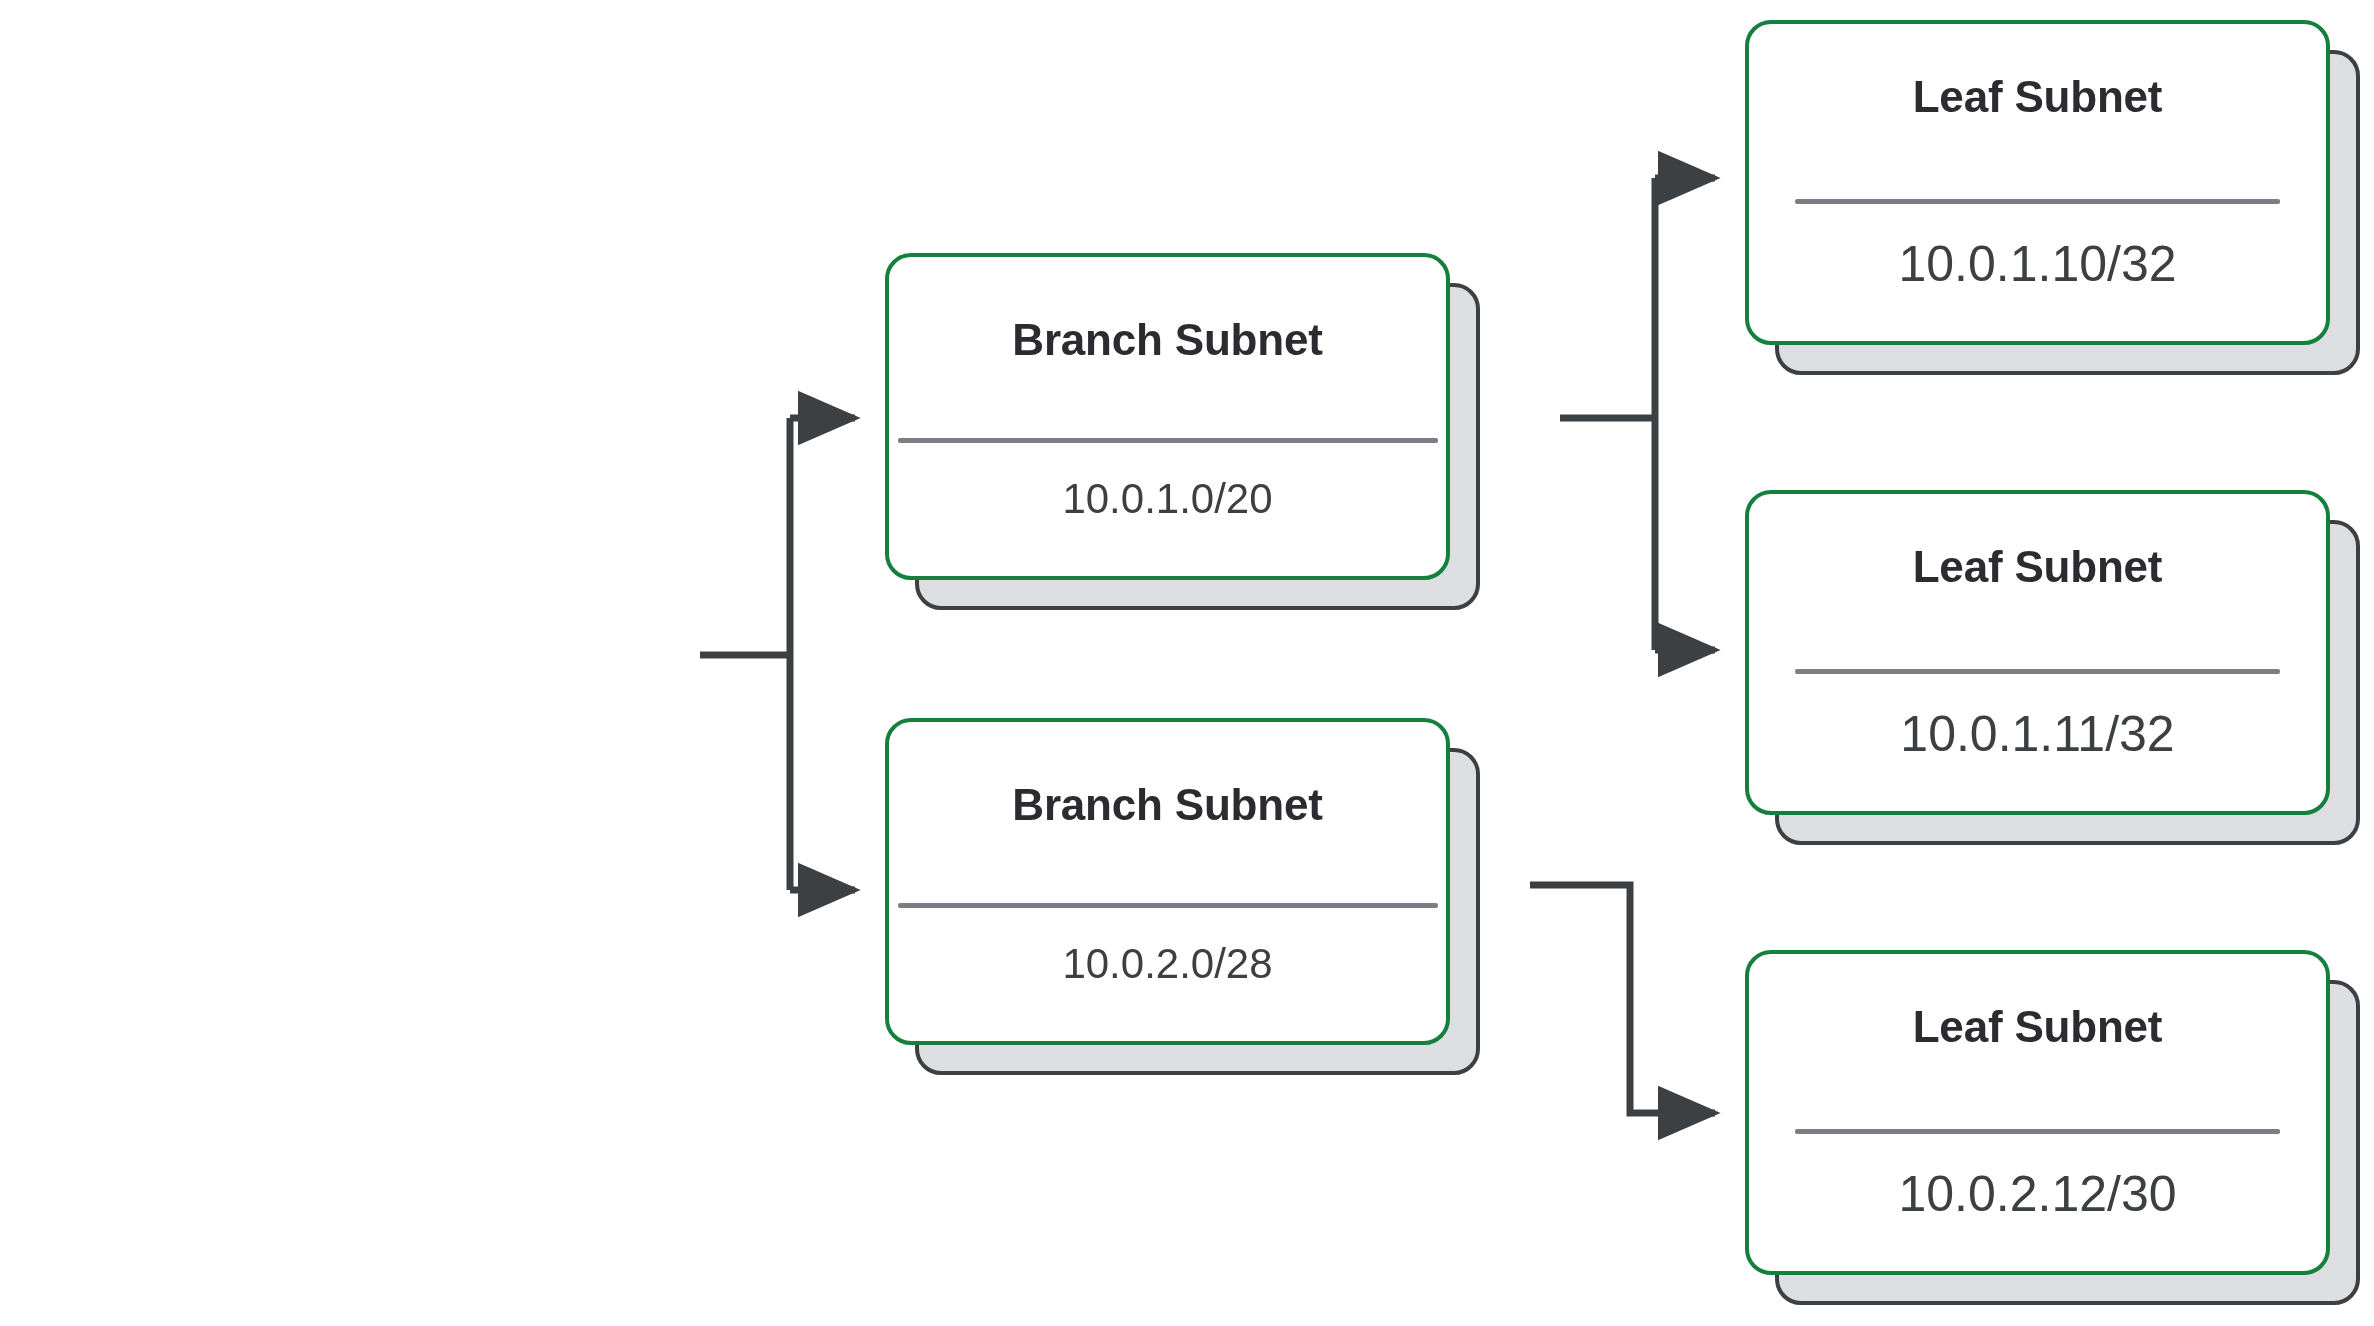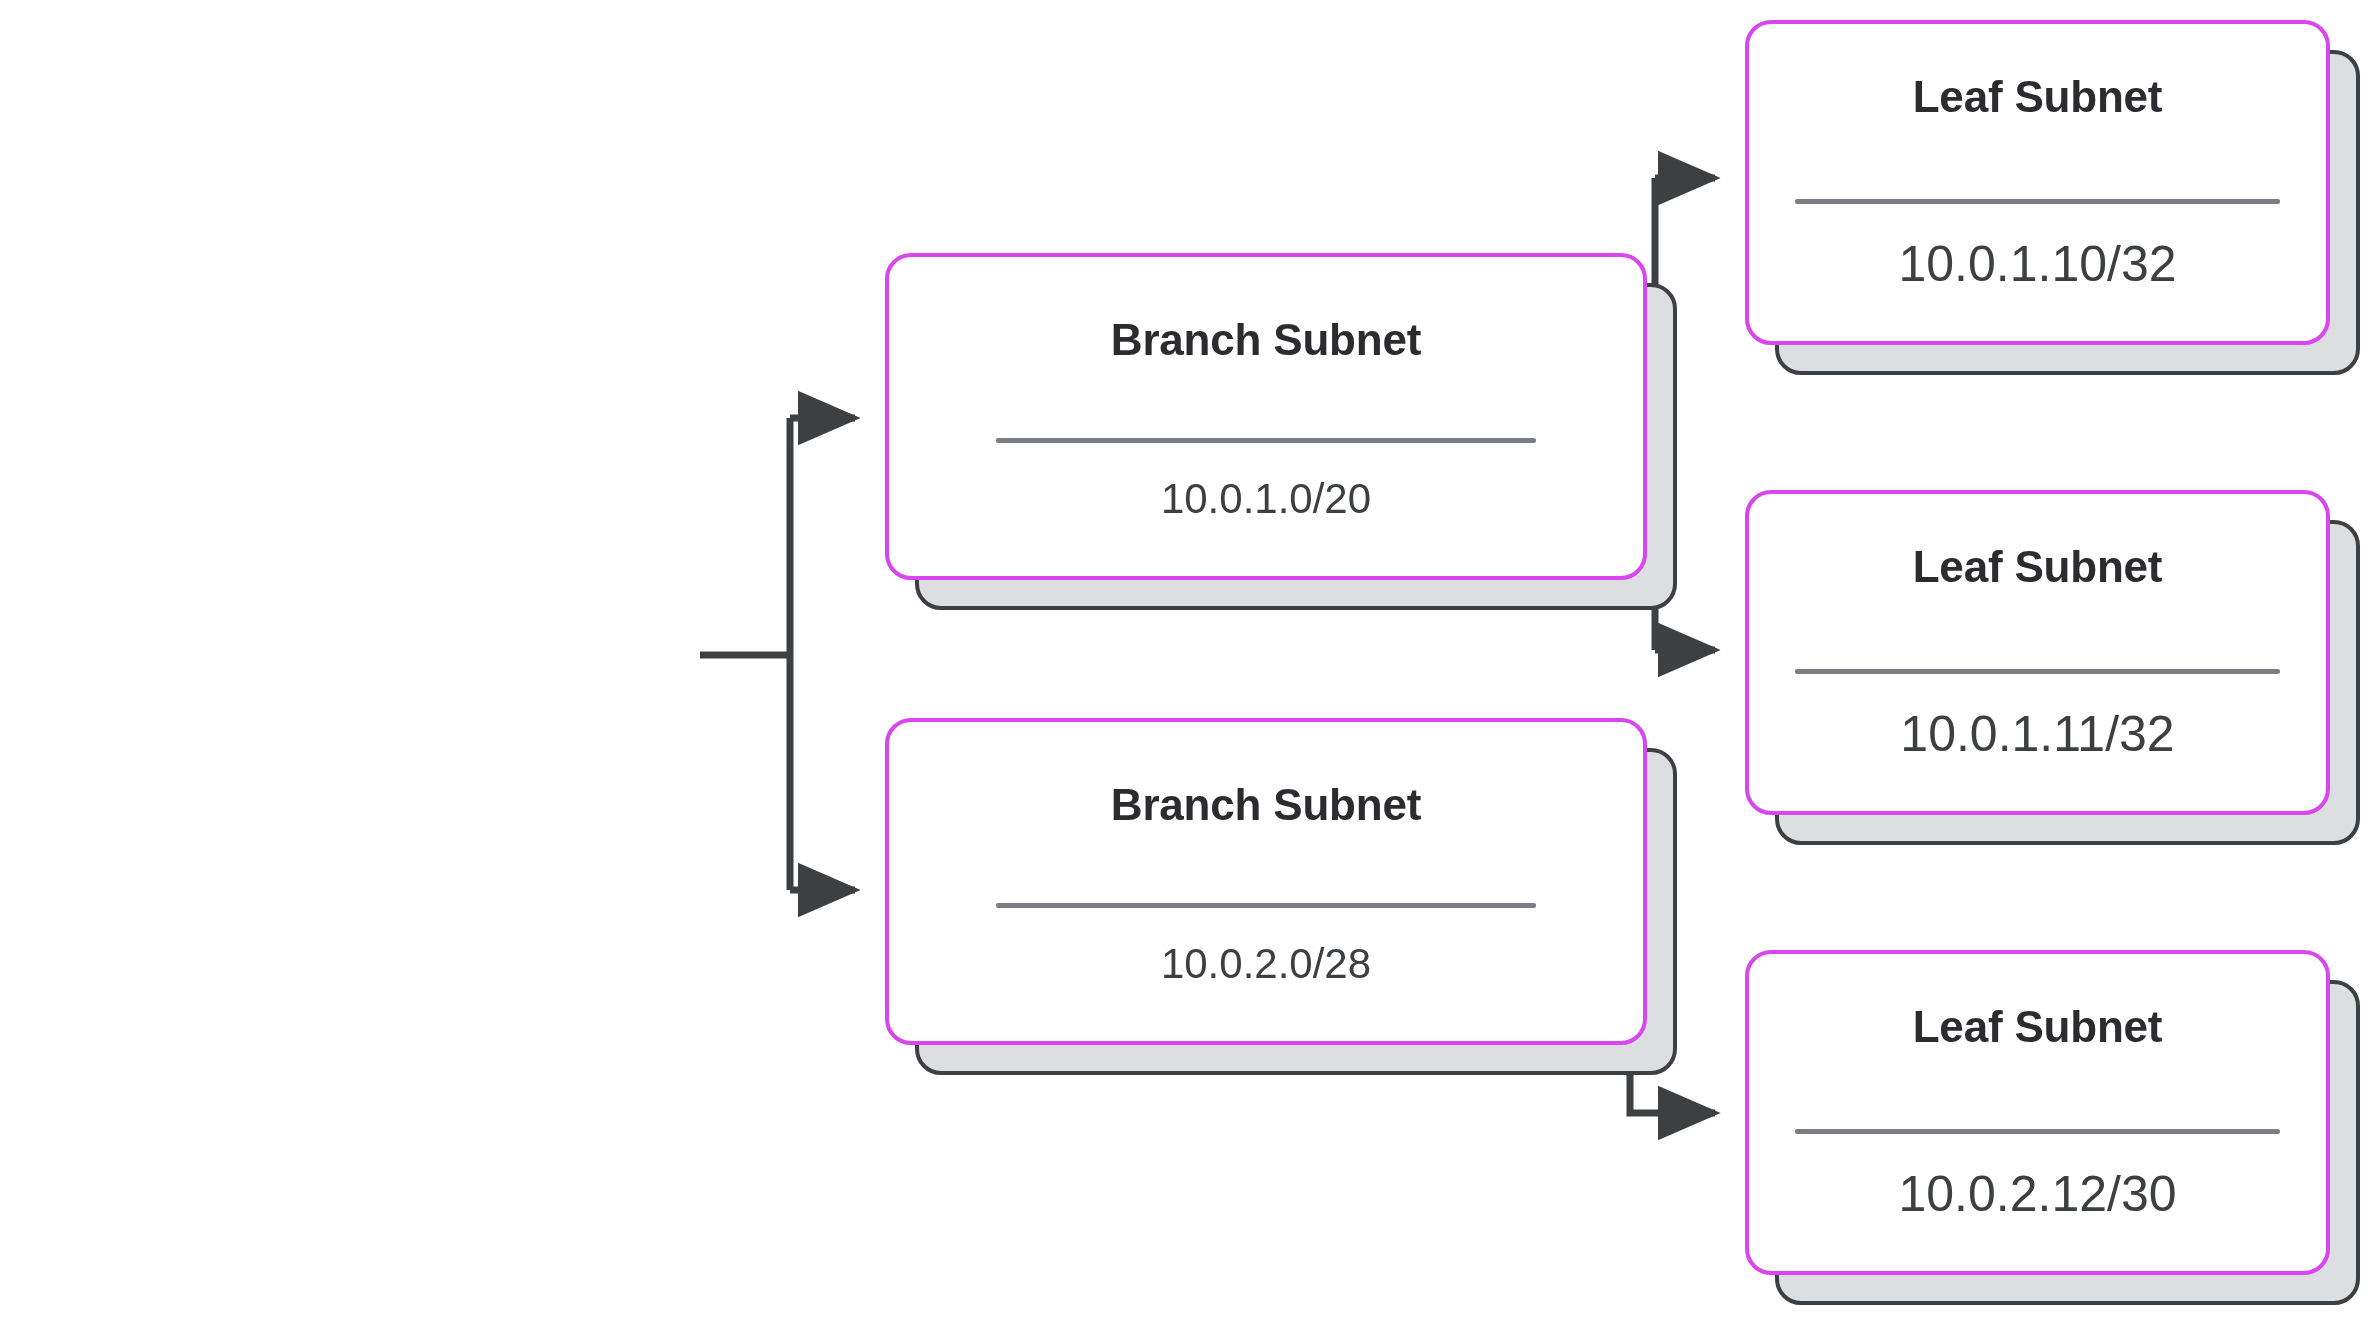--- a/index.html
+++ b/index.html
@@ -40,21 +40,21 @@
     border-radius: 26px;
   }
   .node .face-card {
     position: absolute;
     left: 0;
     top: 0;
     width: 100%;
     height: 100%;
     box-sizing: border-box;
     background: #ffffff;
-    border: 4px solid #d946ef;
+    border: 4px solid #15803d;
     border-radius: 26px;
     display: flex;
     flex-direction: column;
     align-items: center;
   }
   .card-title {
     font-weight: bold;
     color: #2b2b30;
     letter-spacing: -0.2px;
     text-align: center;
@@ -77,21 +77,21 @@
   }
 
   
   #node-root { left: 25px; top: 488px; width: 643px; height: 312px; }
   #node-root .card-title    { font-size: 44px; margin-top: 45px; }
   #node-root .card-subtitle { font-size: 42px; margin-top: 6px; }
   #node-root .card-divider  { width: 540px; margin-top: 28px; }
   #node-root .card-value    { font-size: 42px; margin-top: 30px; }
 
   
-  .node-branch { width: 762px; height: 327px; }
+  .node-branch { width: 565px; height: 327px; }
   #node-branch-1 { left: 885px; top: 253px; }
   #node-branch-2 { left: 885px; top: 718px; }
   .node-branch .card-title   { font-size: 44px; margin-top: 58px; }
   .node-branch .card-divider { width: 540px; margin-top: 74px; }
   .node-branch .card-value   { font-size: 42px; margin-top: 32px; }
 
   
   .node-leaf { width: 585px; height: 325px; }
   #node-leaf-1 { left: 1745px; top: 20px; }
   #node-leaf-2 { left: 1745px; top: 490px; }

